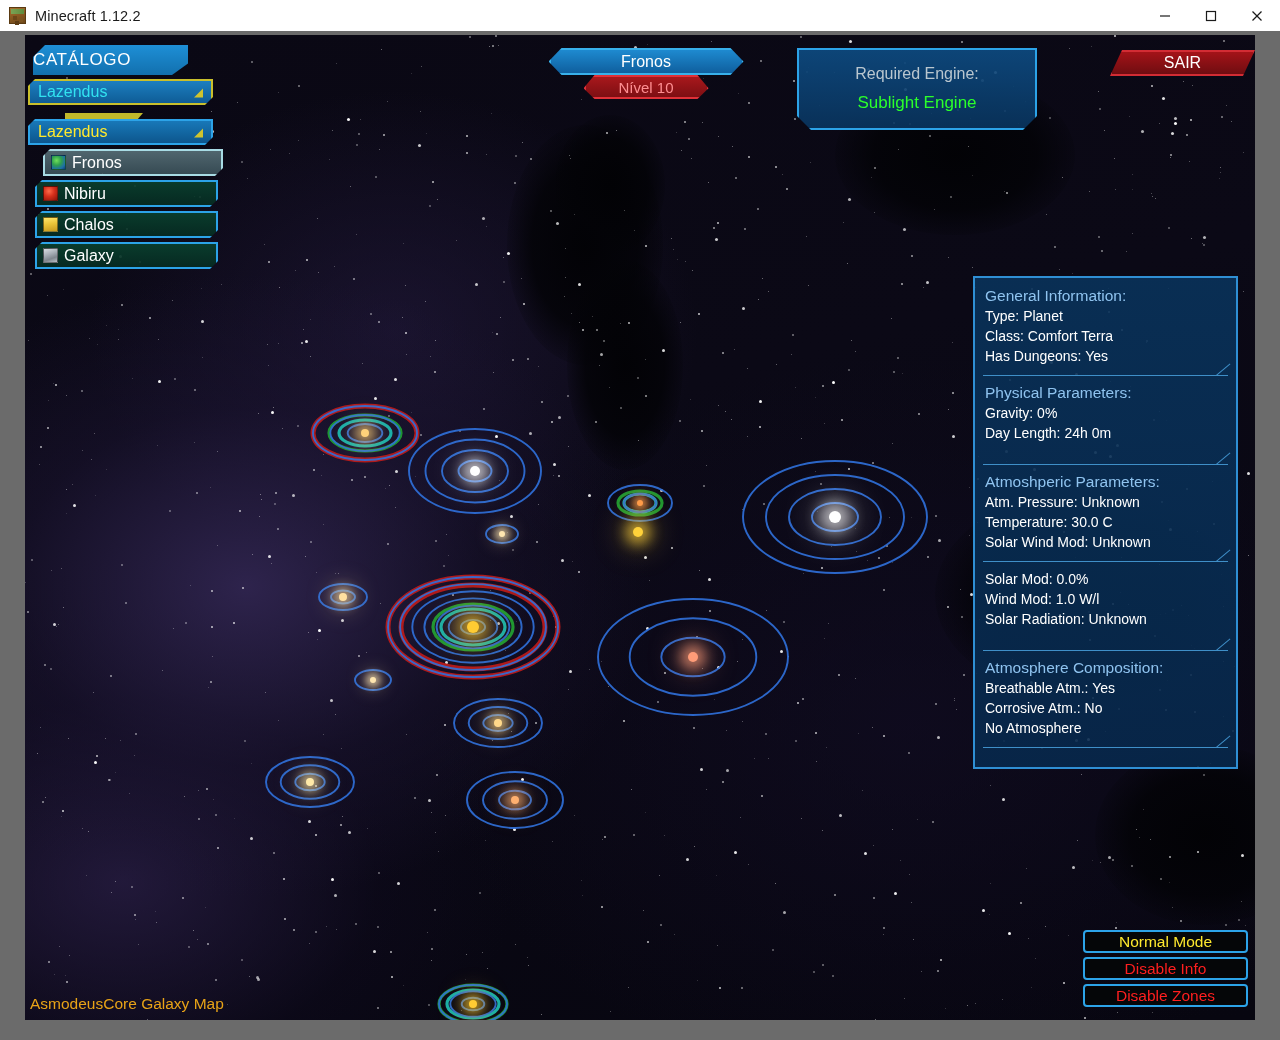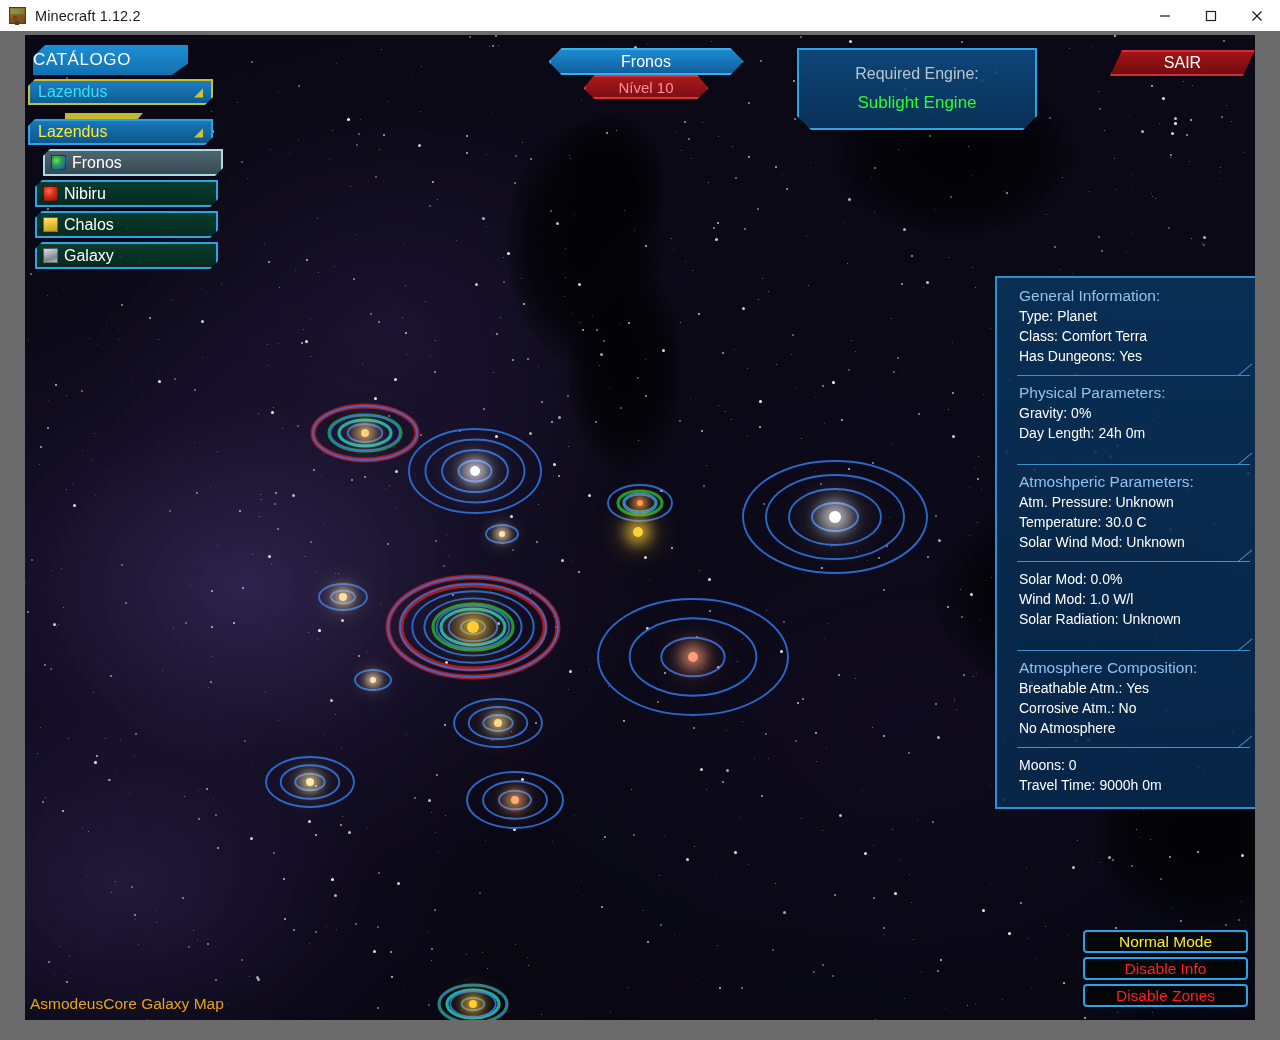--- a/index.html
+++ b/index.html
@@ -285,25 +285,25 @@
     background: linear-gradient(180deg,#a41318,#6f0d11);
     border: 2px solid #d22c34;
     clip-path: polygon(12px 0, 100% 0, calc(100% - 12px) 100%, 0 100%);
     display: flex; align-items: center; justify-content: center; text-align: center;
   }
   #sair-btn span { font-size: 16px; color: #ffffff; }
 
   
   #info-panel {
     position: absolute;
-    left: 970px; top: 241px;
+    left: 948px; top: 241px;
     width: 265px;
     background: linear-gradient(180deg, rgba(9,50,90,0.9) 0%, rgba(7,40,76,0.9) 100%);
     border: 2px solid #2f8fd4;
-    padding: 8px 0 12px 12px;
+    padding: 8px 0 12px 0;
   }
   .info-group { padding: 0 10px; }
   .info-head {
     font-size: 15.5px;
     color: #8fc3ef;
     line-height: 20px;
   }
   .info-line {
     font-size: 14px;
     color: #ffffff;
@@ -639,24 +639,20 @@
 
       <div class="info-group">
         <div class="info-head">Atmosphere Composition:</div>
         <div class="info-line">Breathable Atm.: Yes</div>
         <div class="info-line">Corrosive Atm.: No</div>
         <div class="info-line">No Atmosphere</div>
       </div>
 
       <div class="info-sep"></div>
 
-      <div class="info-group">
-        <div class="info-line">Moons: 0</div>
-        <div class="info-line">Travel Time: 9000h 0m</div>
-      </div>
     </div>
 
 
     <div id="mode-buttons">
         <div class="mode-btn mb-yellow">
           <span>Normal Mode</span>
         </div>
         <div class="mode-btn mb-red">
           <span>Disable Info</span>
         </div>

